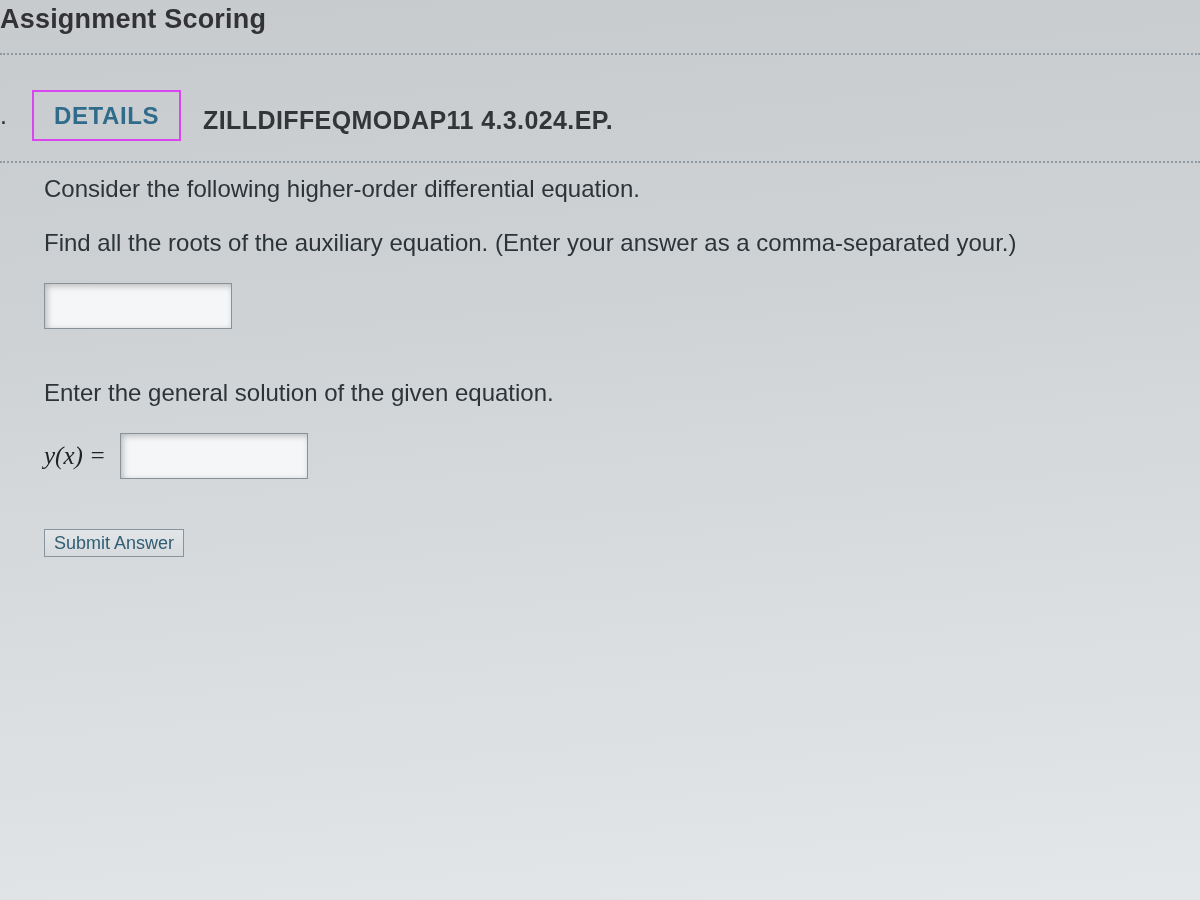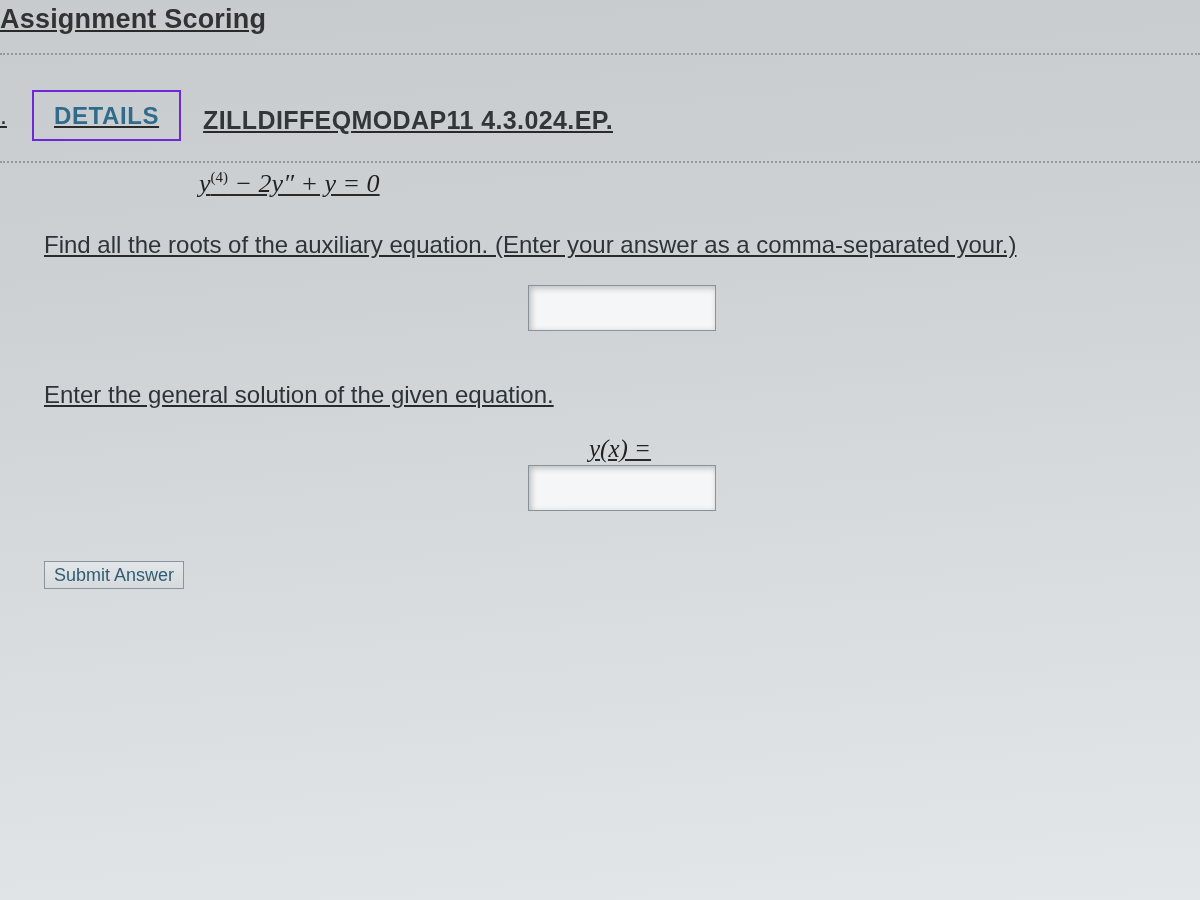--- a/index.html
+++ b/index.html
@@ -7,21 +7,20 @@
     padding: 0;
     width: 1200px;
     height: 900px;
     font-family: Arial, Helvetica, sans-serif;
     background: linear-gradient(175deg, #c8cbce 0%, #ced1d4 30%, #d8dbde 60%, #e4e7ea 100%);
     color: #2a2a2a;
     overflow: hidden;
   }
   .page {
     padding: 0;
-    text-decoration: underline;
   }
   .section-heading {
     font-size: 27px;
     font-weight: bold;
     color: #333335;
     margin: 4px 0 18px 0;
     letter-spacing: 0.2px;
   }
   .scoring-note {
     font-size: 25px;
@@ -41,21 +40,21 @@
     gap: 22px;
     margin: 0 0 20px 0;
   }
   .qnum {
     font-size: 25px;
     color: #2c2c30;
     width: 10px;
   }
   .details-btn {
     display: inline-block;
-    border: 2px solid #6d28d9;
+    border: 2px solid #d946ef;
     padding: 10px 20px 9px 20px;
     font-size: 24px;
     font-weight: 600;
     color: #2f6b8a;
     letter-spacing: 0.6px;
     background: transparent;
     cursor: pointer;
   }
   .problem-code {
     font-size: 25px;
@@ -86,23 +85,22 @@
     color: #222;
   }
   .equation sup {
     font-style: normal;
     font-size: 15px;
     vertical-align: super;
   }
   .answer-row {
     display: flex;
     align-items: center;
-    gap: 2px;
+    gap: 10px;
     margin: 0 0 50px 0;
-    flex-direction: column;
   }
   .answer-input {
     width: 170px;
     height: 44px;
     border: 1px solid #8a9299;
     box-shadow: inset 2px 2px 6px rgba(0,0,0,0.25);
     background: #f4f6f8;
     font-size: 18px;
     padding: 0 8px;
   }
@@ -137,24 +135,22 @@
   <div class="question-header">
     <span class="qnum">.</span>
     <span class="details-btn">DETAILS</span>
     <span class="problem-code">ZILLDIFFEQMODAP11 4.3.024.EP.</span>
   </div>
 
   <hr class="dotted-divider-2">
 
   <div class="question-body">
 
+    <p class="prompt-line">Consider the following higher-order differential equation.</p>
 
-    <div class="equation">
-      <span>y</span><sup>(4)</sup><span> − 2y″ + y = 0</span>
-    </div>
 
     <p class="prompt-line">Find all the roots of the auxiliary equation. (Enter your answer as a comma-separated your.)</p>
 
     <div class="answer-row">
       <input type="text" class="answer-input" style="">
     </div>
 
     <p class="prompt-line">Enter the general solution of the given equation.</p>
 
     <div class="answer-row">

